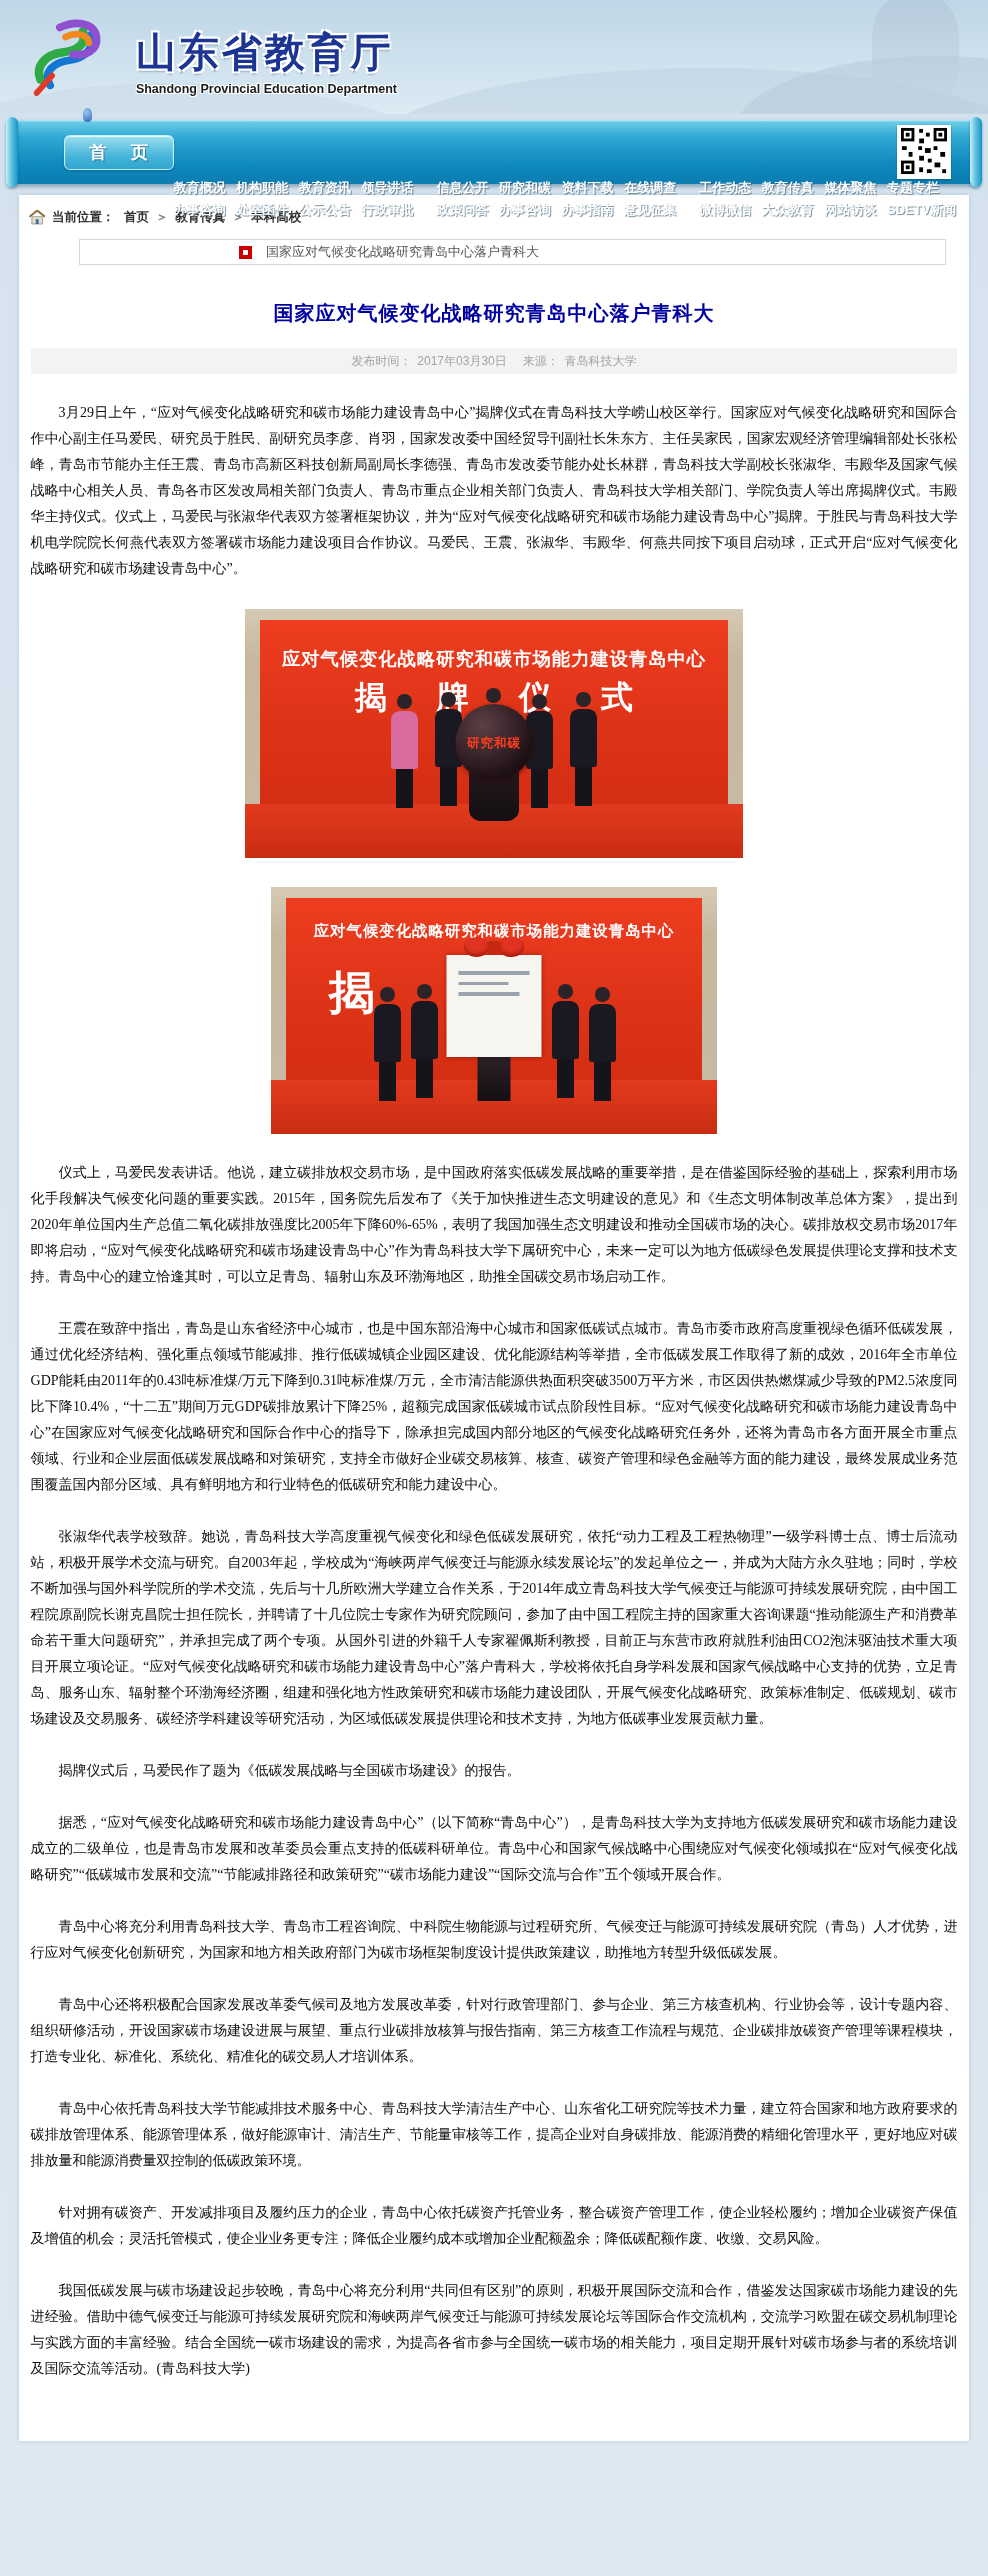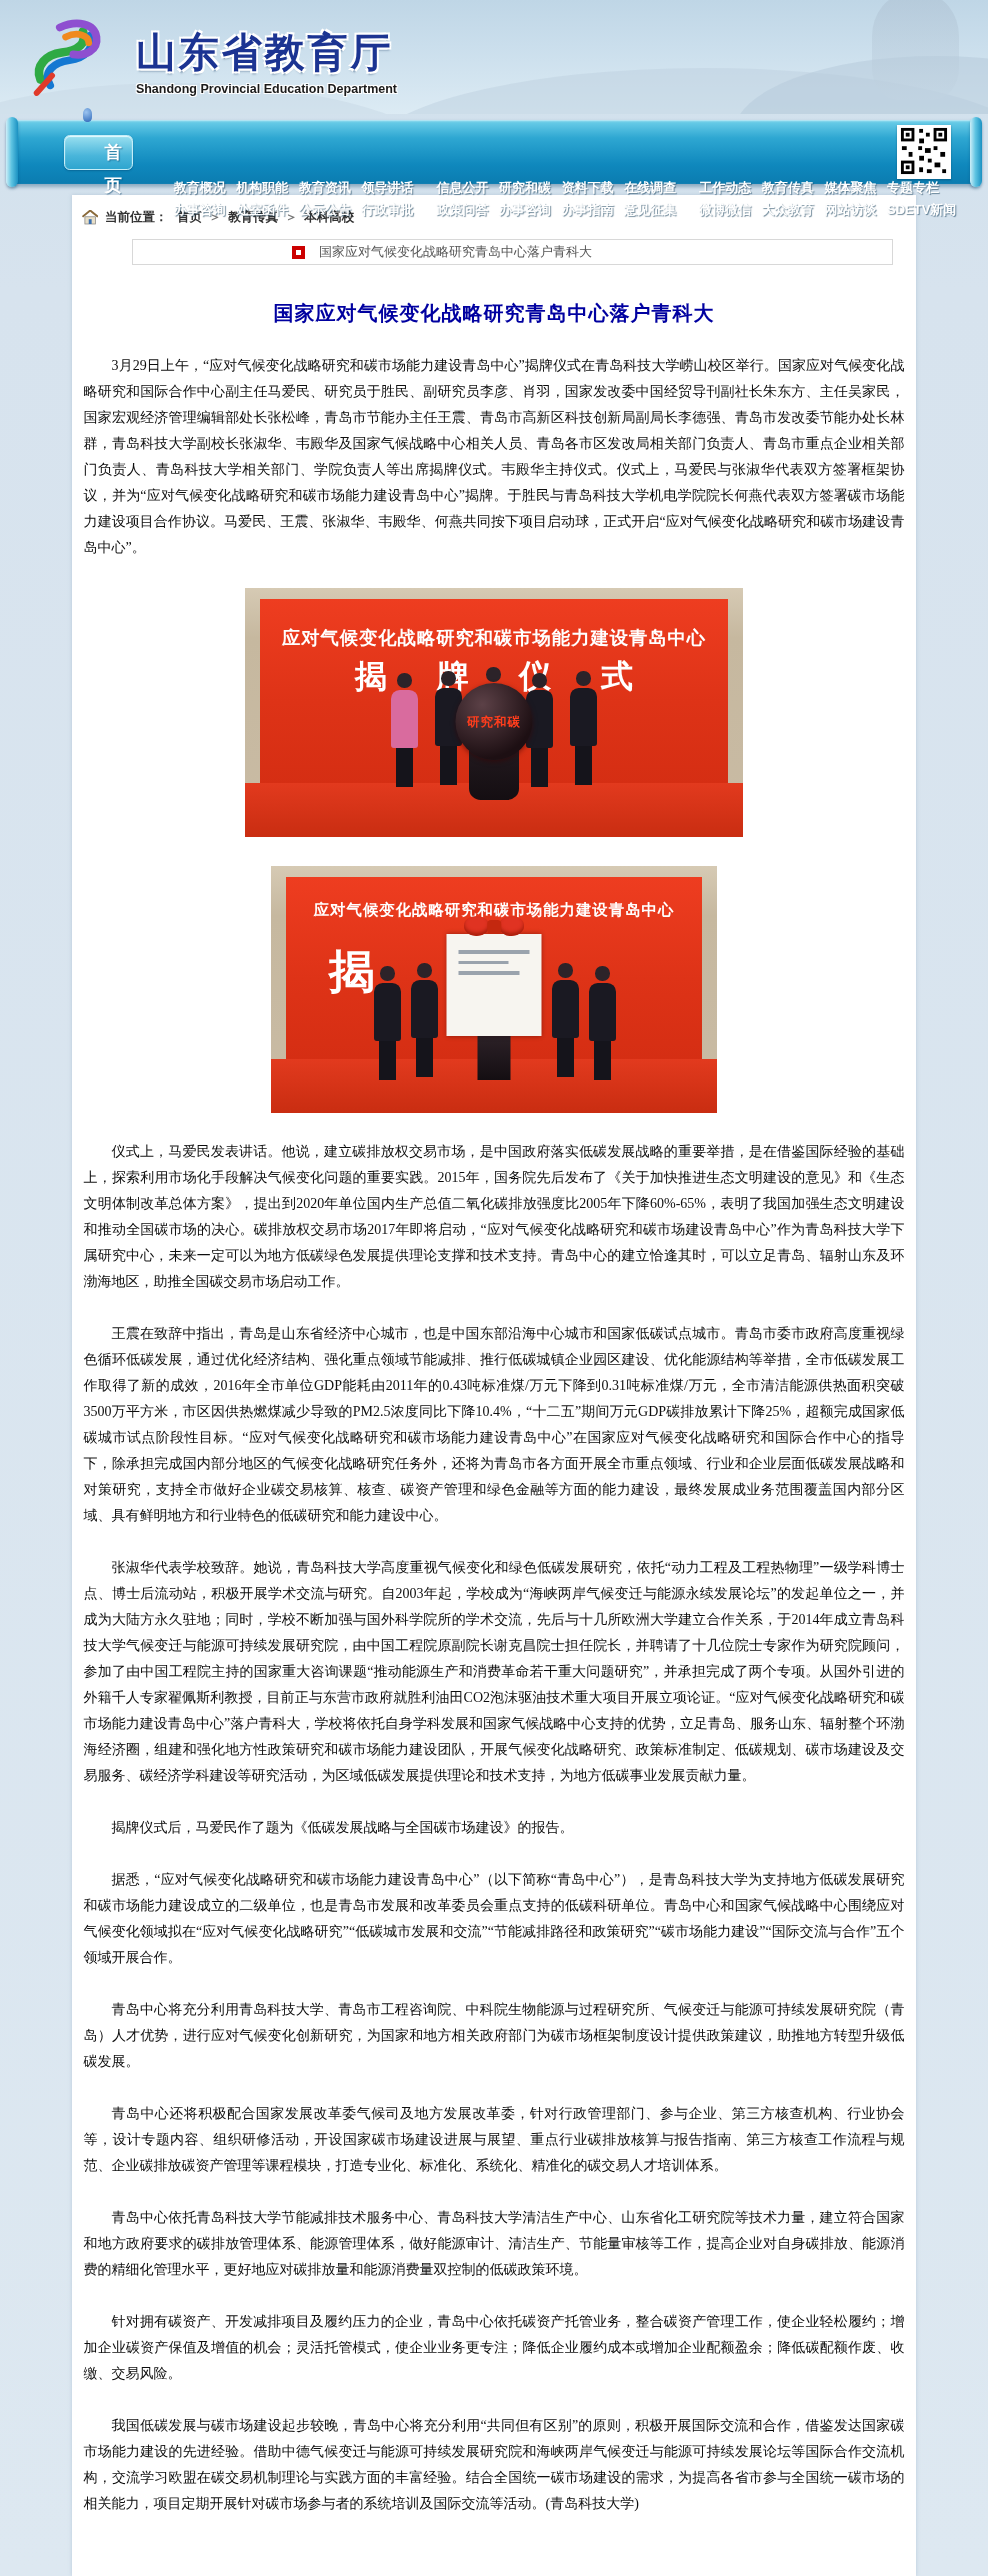--- a/index.html
+++ b/index.html
@@ -26,33 +26,33 @@
 
   
   .navbar { position:relative; margin:5.8px 7.7px 0; height:64px; border-radius:7.7px;
     background:linear-gradient(180deg,#6fd0ea 0%,#2ea7d2 28%,#0f88bd 70%,#0b7cb0 100%);
     box-shadow:0 2.9px 3.9px rgba(10,70,110,.35), inset 0 1px 1.9px rgba(255,255,255,.6); }
   .scroll-cap { position:absolute; top:-2.9px; bottom:-2.9px; width:12.5px; border-radius:6.8px;
     background:linear-gradient(90deg,#cdeef8,#5fc4e2 45%,#1a91c2); box-shadow:0 1.9px 2.9px rgba(10,70,110,.4); }
   .scroll-cap.left { left:-1.9px; } .scroll-cap.right { right:-1.9px; }
   .nav-pin { position:absolute; left:75px; top:-11.6px; width:9.7px; height:13.5px; border-radius:50% 50% 40% 40%;
     background:radial-gradient(circle at 35% 30%,#9cc4f0,#2c66b8); }
-  .home-btn { position:absolute; left:56px; top:15.4px; width:69px; height:35px; line-height:33px; text-align:right;
+  .home-btn { position:absolute; left:56px; top:15.4px; width:110px; height:35px; line-height:33px; text-align:center;
     color:#fff; font-size:17.4px; font-weight:bold; letter-spacing:9.7px; text-indent:9.7px; border-radius:5.8px; cursor:pointer;
     background:linear-gradient(180deg,#9ae0f0,#49b5da 60%,#2ea5cf); border:1px solid #c6eef8;
     box-shadow:inset 0 1px 1px #e8fbff, 0 1px 1.9px rgba(0,60,100,.4); text-shadow:1px 1px 1px rgba(0,60,100,.5); }
   .nav-groups { position:absolute; left:166px; top:9.7px; display:flex; gap:23px; }
   .nav-row { display:flex; gap:10.6px; height:22px; line-height:22px; white-space:nowrap; }
   .nav-link { color:#fff; font-weight:bold; font-size:13px; cursor:pointer;
     text-shadow:1px 1px 1px rgba(0,45,75,.55);margin-top:48px; }
   .qr-box { position:absolute; right:29px; top:4.8px; width:54px; height:54px; background:#fff; padding:2.9px;
     box-shadow:0 1px 1.9px rgba(0,40,70,.4); }
 
   
-  .content { width:844px; margin:11.6px auto 0; background:#fff; padding-bottom:33px;
+  .content { width:950px; margin:11.6px auto 0; background:#fff; padding-bottom:33px;
     box-shadow:0 0 3.9px rgba(120,150,175,.35); }
   .breadcrumb { display:flex; align-items:center; padding:13.5px 0 9.7px 9.7px; font-size:12.5px; font-weight:bold; color:#333; }
   .home-icon { width:16.4px; height:14.5px; margin-right:6.8px; }
   .crumb { color:#333; margin:0 6.8px; cursor:pointer; text-decoration:none; }
   .crumb:first-of-type { margin-left:9.7px; }
   .sep { color:#777; font-weight:bold; }
 
   .list-box { margin:3.9px 23px 0 60px; border:1px solid #d8d8d8; height:26px; display:flex; align-items:center; background:#fff; }
   .red-bullet { width:12.5px; height:12.5px; background:#cc0000; margin-left:159px; display:flex; align-items:center; justify-content:center; flex:0 0 12.5px; }
   .red-bullet span { display:block; width:4.8px; height:4.8px; background:#fff; }
@@ -230,20 +230,24 @@
 
     <div class="list-box">
       <span class="red-bullet">
           <span></span>
         </span>
       <span class="list-title">国家应对气候变化战略研究青岛中心落户青科大</span>
     </div>
 
     <h1 class="article-title">国家应对气候变化战略研究青岛中心落户青科大</h1>
 
+    <div class="pub-bar">
+      <span>发布时间：</span><span>2017年03月30日</span>
+      <span style="margin-left:9.7px;">来源：</span><span>青岛科技大学</span>
+    </div>
 
     <div class="article-body">
       <div id="paras-top">
           <p>3月29日上午，“应对气候变化战略研究和碳市场能力建设青岛中心”揭牌仪式在青岛科技大学崂山校区举行。国家应对气候变化战略研究和国际合作中心副主任马爱民、研究员于胜民、副研究员李彦、肖羽，国家发改委中国经贸导刊副社长朱东方、主任吴家民，国家宏观经济管理编辑部处长张松峰，青岛市节能办主任王震、青岛市高新区科技创新局副局长李德强、青岛市发改委节能办处长林群，青岛科技大学副校长张淑华、韦殿华及国家气候战略中心相关人员、青岛各市区发改局相关部门负责人、青岛市重点企业相关部门负责人、青岛科技大学相关部门、学院负责人等出席揭牌仪式。韦殿华主持仪式。仪式上，马爱民与张淑华代表双方签署框架协议，并为“应对气候变化战略研究和碳市场能力建设青岛中心”揭牌。于胜民与青岛科技大学机电学院院长何燕代表双方签署碳市场能力建设项目合作协议。马爱民、王震、张淑华、韦殿华、何燕共同按下项目启动球，正式开启“应对气候变化战略研究和碳市场建设青岛中心”。</p>
         </div>
 
       <div class="figure photo1">
         <div class="backdrop"></div>
         <div class="carpet"></div>
         <div class="banner-line1">应对气候变化战略研究和碳市场能力建设青岛中心</div>

